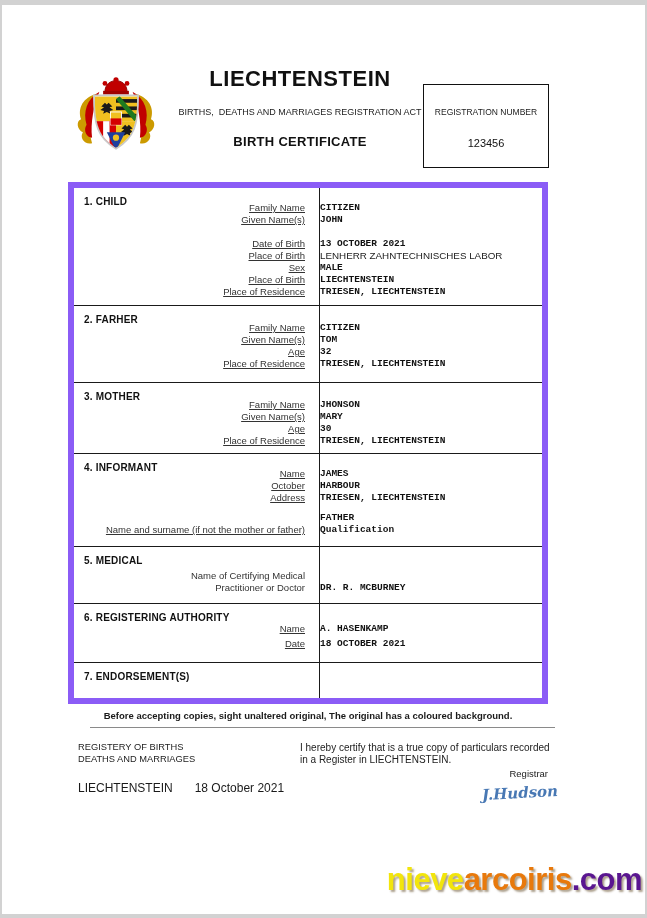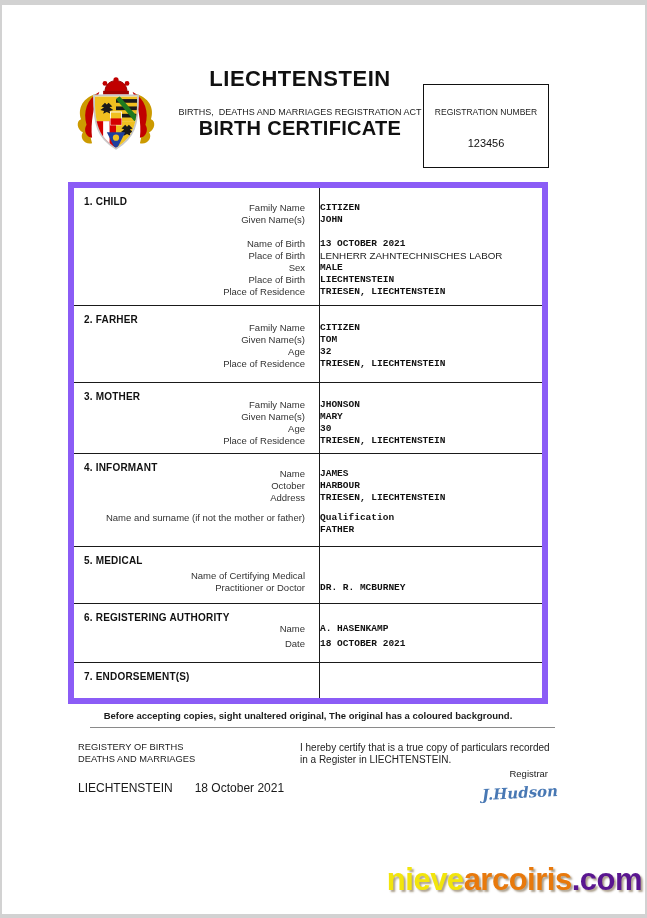--- a/index.html
+++ b/index.html
@@ -5,35 +5,35 @@
   html,body{margin:0;padding:0;}
   body{font-family:"Liberation Sans",sans-serif;background:#e9e9e9;}
   .screen{position:relative;width:647px;height:918px;background:#d2d2d2;overflow:hidden;}
   .page{position:absolute;left:2px;top:5px;right:2px;bottom:4px;background:#ffffff;}
 
   
   .emblem{position:absolute;left:70px;top:76px;width:92px;height:94px;}
   .title-block{position:absolute;left:155px;top:66px;width:290px;text-align:center;color:#111;}
   .country{font-size:22px;font-weight:bold;letter-spacing:.5px;line-height:26px;}
   .act{font-size:9px;margin-top:15px;white-space:pre;color:#222;}
-  .cert-title{font-size:20px;font-weight:bold;letter-spacing:.3px;}
+  .cert-title{font-size:13px;font-weight:bold;margin-top:17px;letter-spacing:.3px;}
   .reg-box{position:absolute;left:423px;top:84px;width:126px;height:84px;border:1px solid #111;
            box-sizing:border-box;text-align:center;color:#222;}
   .reg-label{font-size:8.5px;margin-top:22px;}
   .reg-number{font-size:11px;margin-top:20px;color:#111;}
 
   
   .cert-table{position:absolute;left:68px;top:182px;width:480px;border:6px solid #8b5cf6;box-sizing:border-box;}
   .section{position:relative;border-bottom:1px solid #1a1a1a;box-sizing:border-box;}
   .section:last-child{border-bottom:none;}
   .vline{position:absolute;left:245px;top:0;bottom:0;width:1px;background:#1a1a1a;}
   .heading{position:absolute;top:8px;left:10px;font-size:10px;font-weight:bold;color:#111;letter-spacing:.2px;}
   .rows{padding-top:14px;}
   .row{display:flex;line-height:12px;}
-  .lbl{width:238px;text-align:right;padding-right:7px;font-size:9.5px;color:#333;box-sizing:border-box;flex:none;}
+  .lbl{width:238px;text-align:right;padding-right:7px;font-size:9.5px;color:#333;box-sizing:border-box;flex:none;text-decoration:underline;}
   .lbl span{display:inline-block;}
   .val{flex:1;padding-left:8px;font-family:"Liberation Mono",monospace;font-weight:bold;font-size:9.5px;color:#111;}
   .val.sans{font-family:"Liberation Sans",sans-serif;font-weight:normal;font-size:9.8px;color:#222;}
   .gap8{height:8px;}.gap12{height:12px;}
   .sec1{height:118px;}.sec2{height:77px;}.sec3{height:71px;}.sec4{height:93px;}
   .sec5{height:57px;}.sec6{height:59px;}.sec7{height:35px;}
   .sec2 .rows,.sec3 .rows{padding-top:16px;}
   .sec4 .rows{padding-top:14px;}
   .sec5 .row{padding-top:23px;align-items:flex-end;}
   .sec5 .lbl span{max-width:150px;text-align:right;}
@@ -129,21 +129,21 @@
         <div class="row">
           <div class="lbl">Family Name</div>
           <div class="val">CITIZEN</div>
         </div>
         <div class="row">
           <div class="lbl">Given Name(s)</div>
           <div class="val">JOHN</div>
         </div>
         <div class="gap12"></div>
         <div class="row">
-          <div class="lbl">Name of Birth</div>
+          <div class="lbl">Date of Birth</div>
           <div class="val">13 OCTOBER 2021</div>
         </div>
         <div class="row">
           <div class="lbl">Place of Birth</div>
           <div class="val sans">LENHERR ZAHNTECHNISCHES LABOR</div>
         </div>
         <div class="row">
           <div class="lbl">Sex</div>
           <div class="val">MALE</div>
         </div>
@@ -215,26 +215,26 @@
         <div class="row">
           <div class="lbl">October</div>
           <div class="val">HARBOUR</div>
         </div>
         <div class="row">
           <div class="lbl">Address</div>
           <div class="val">TRIESEN, LIECHTENSTEIN</div>
         </div>
         <div class="gap8"></div>
         <div class="row">
+          <div class="lbl"></div>
+          <div class="val">FATHER</div>
+        </div>
+        <div class="row">
           <div class="lbl">Name and surname (if not the mother or father)</div>
           <div class="val">Qualification</div>
-        </div>
-        <div class="row">
-          <div class="lbl"></div>
-          <div class="val">FATHER</div>
         </div>
       </div>
     </div>
 
     <div class="section sec5">
       <div class="vline"></div>
       <div class="heading">5. MEDICAL</div>
       <div class="row">
         <div class="lbl"><span>Name of Certifying Medical Practitioner or Doctor</span></div>
         <div class="val">DR. R. MCBURNEY</div>

